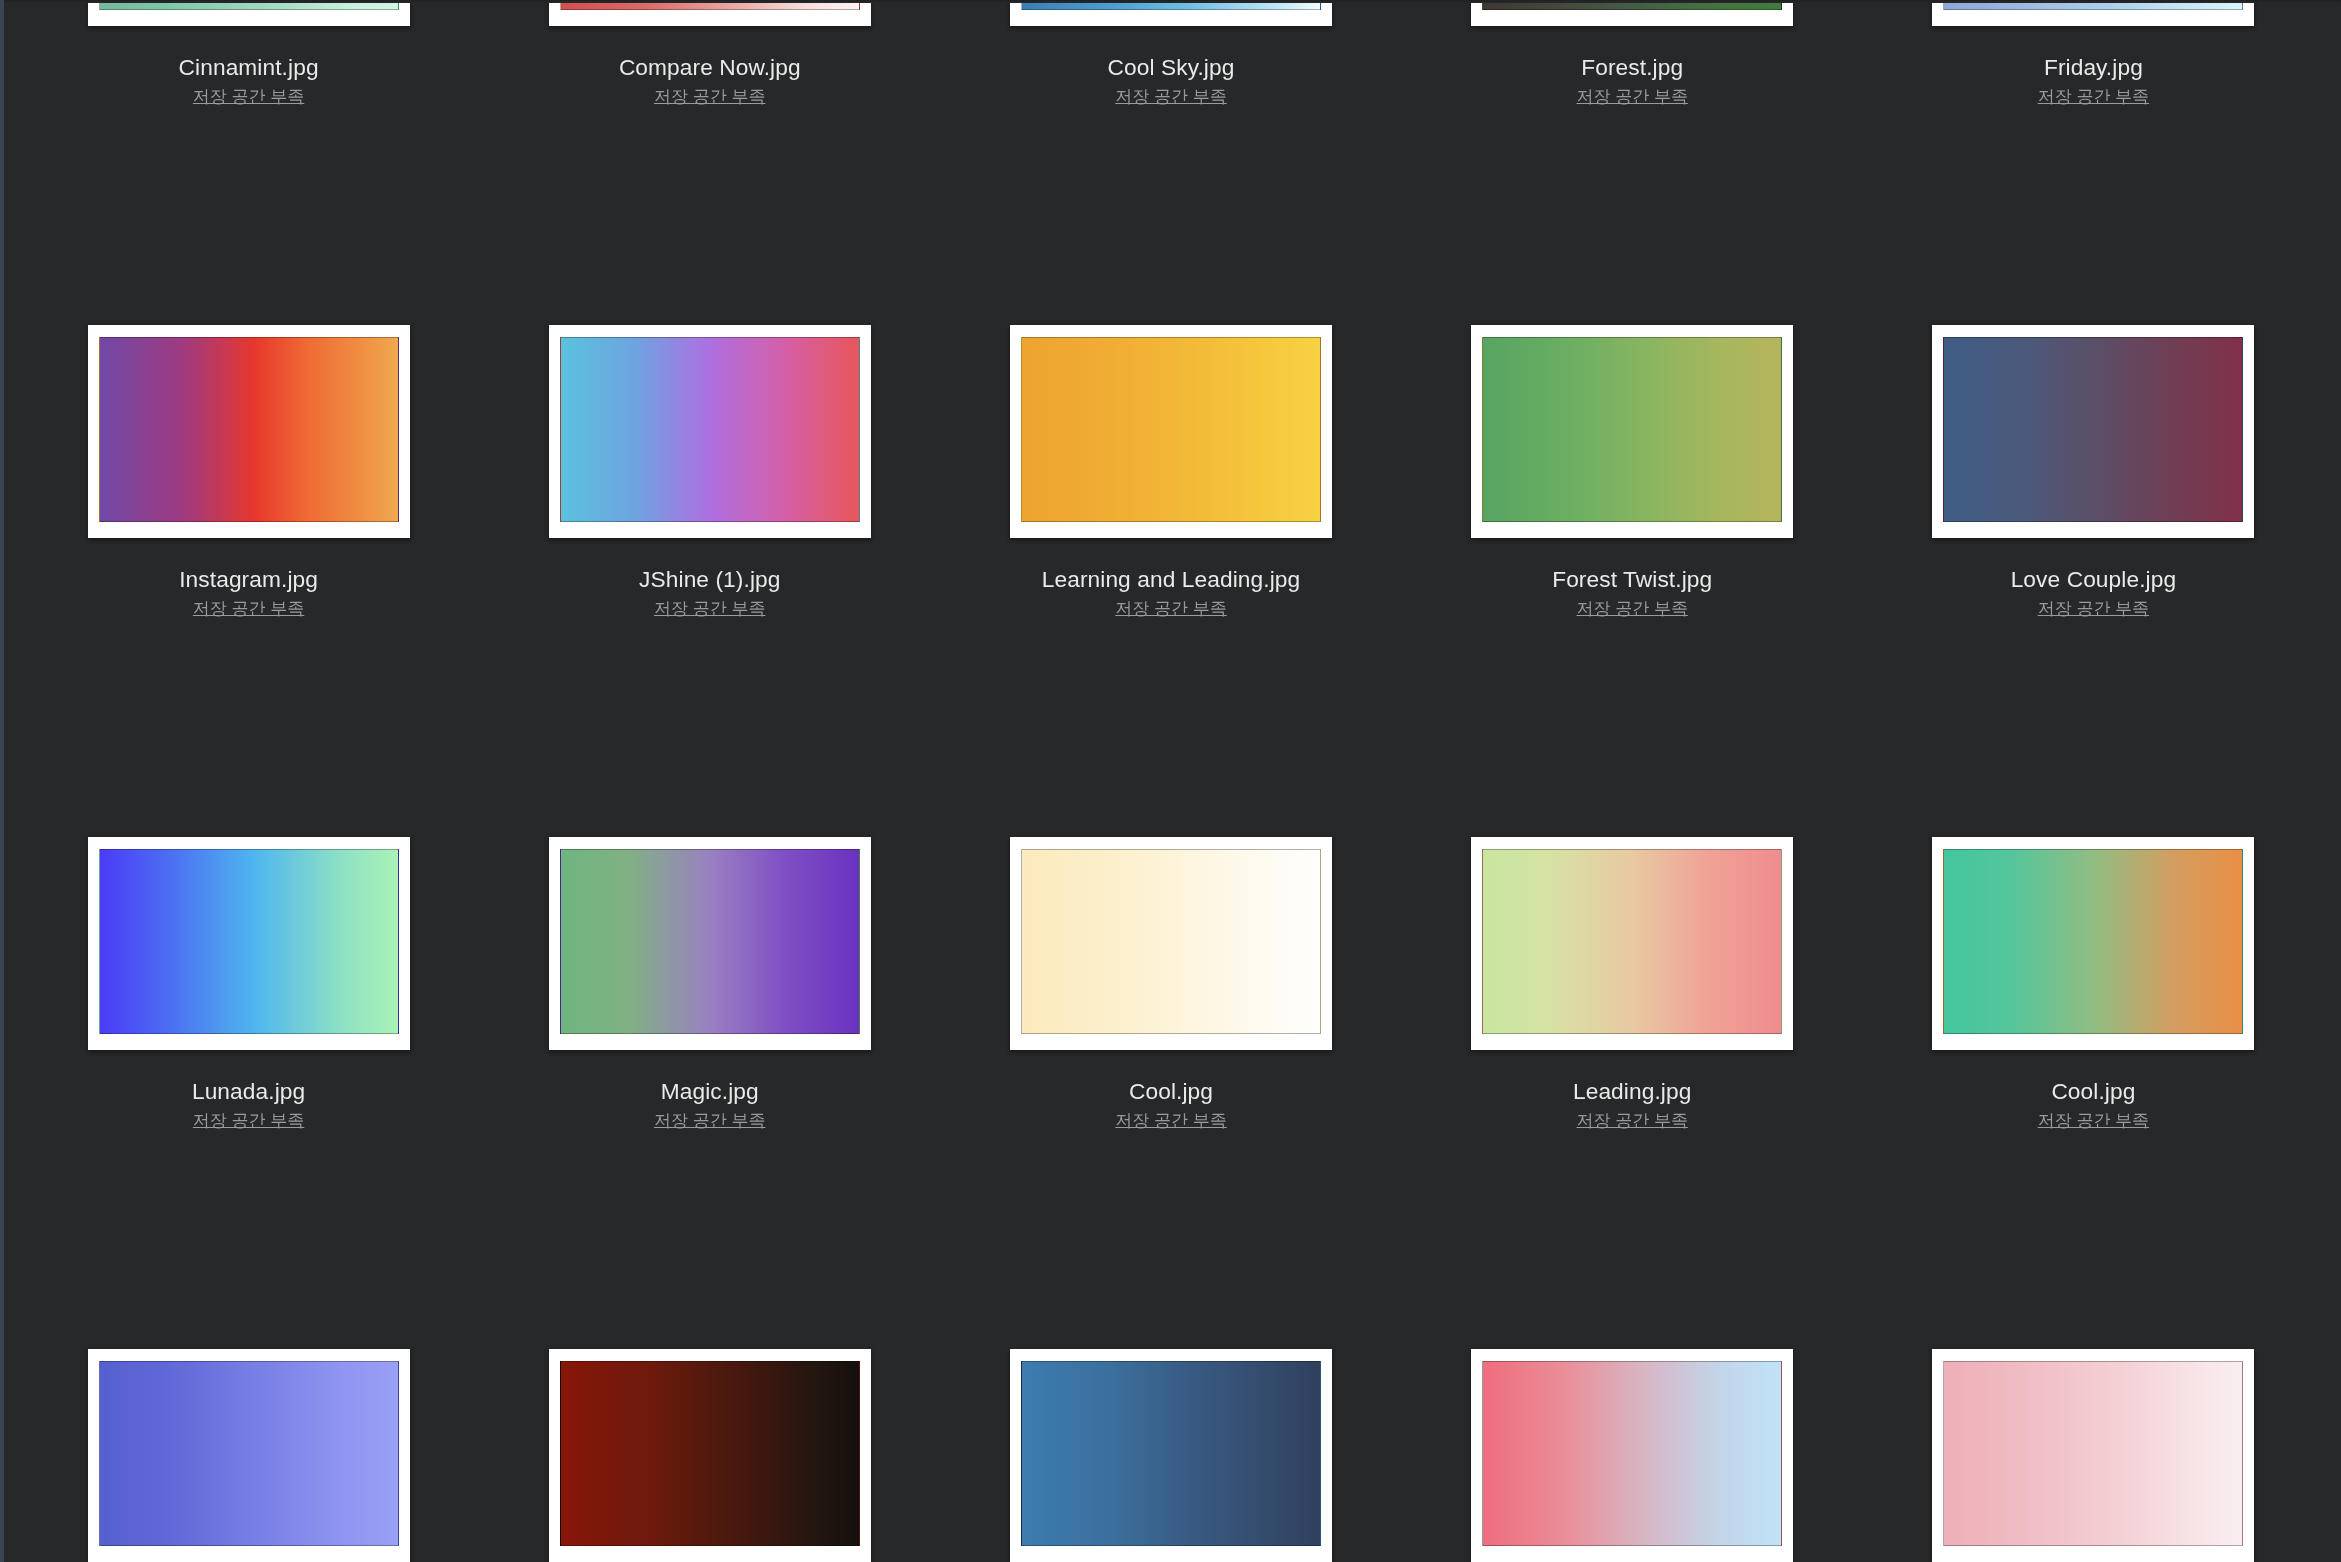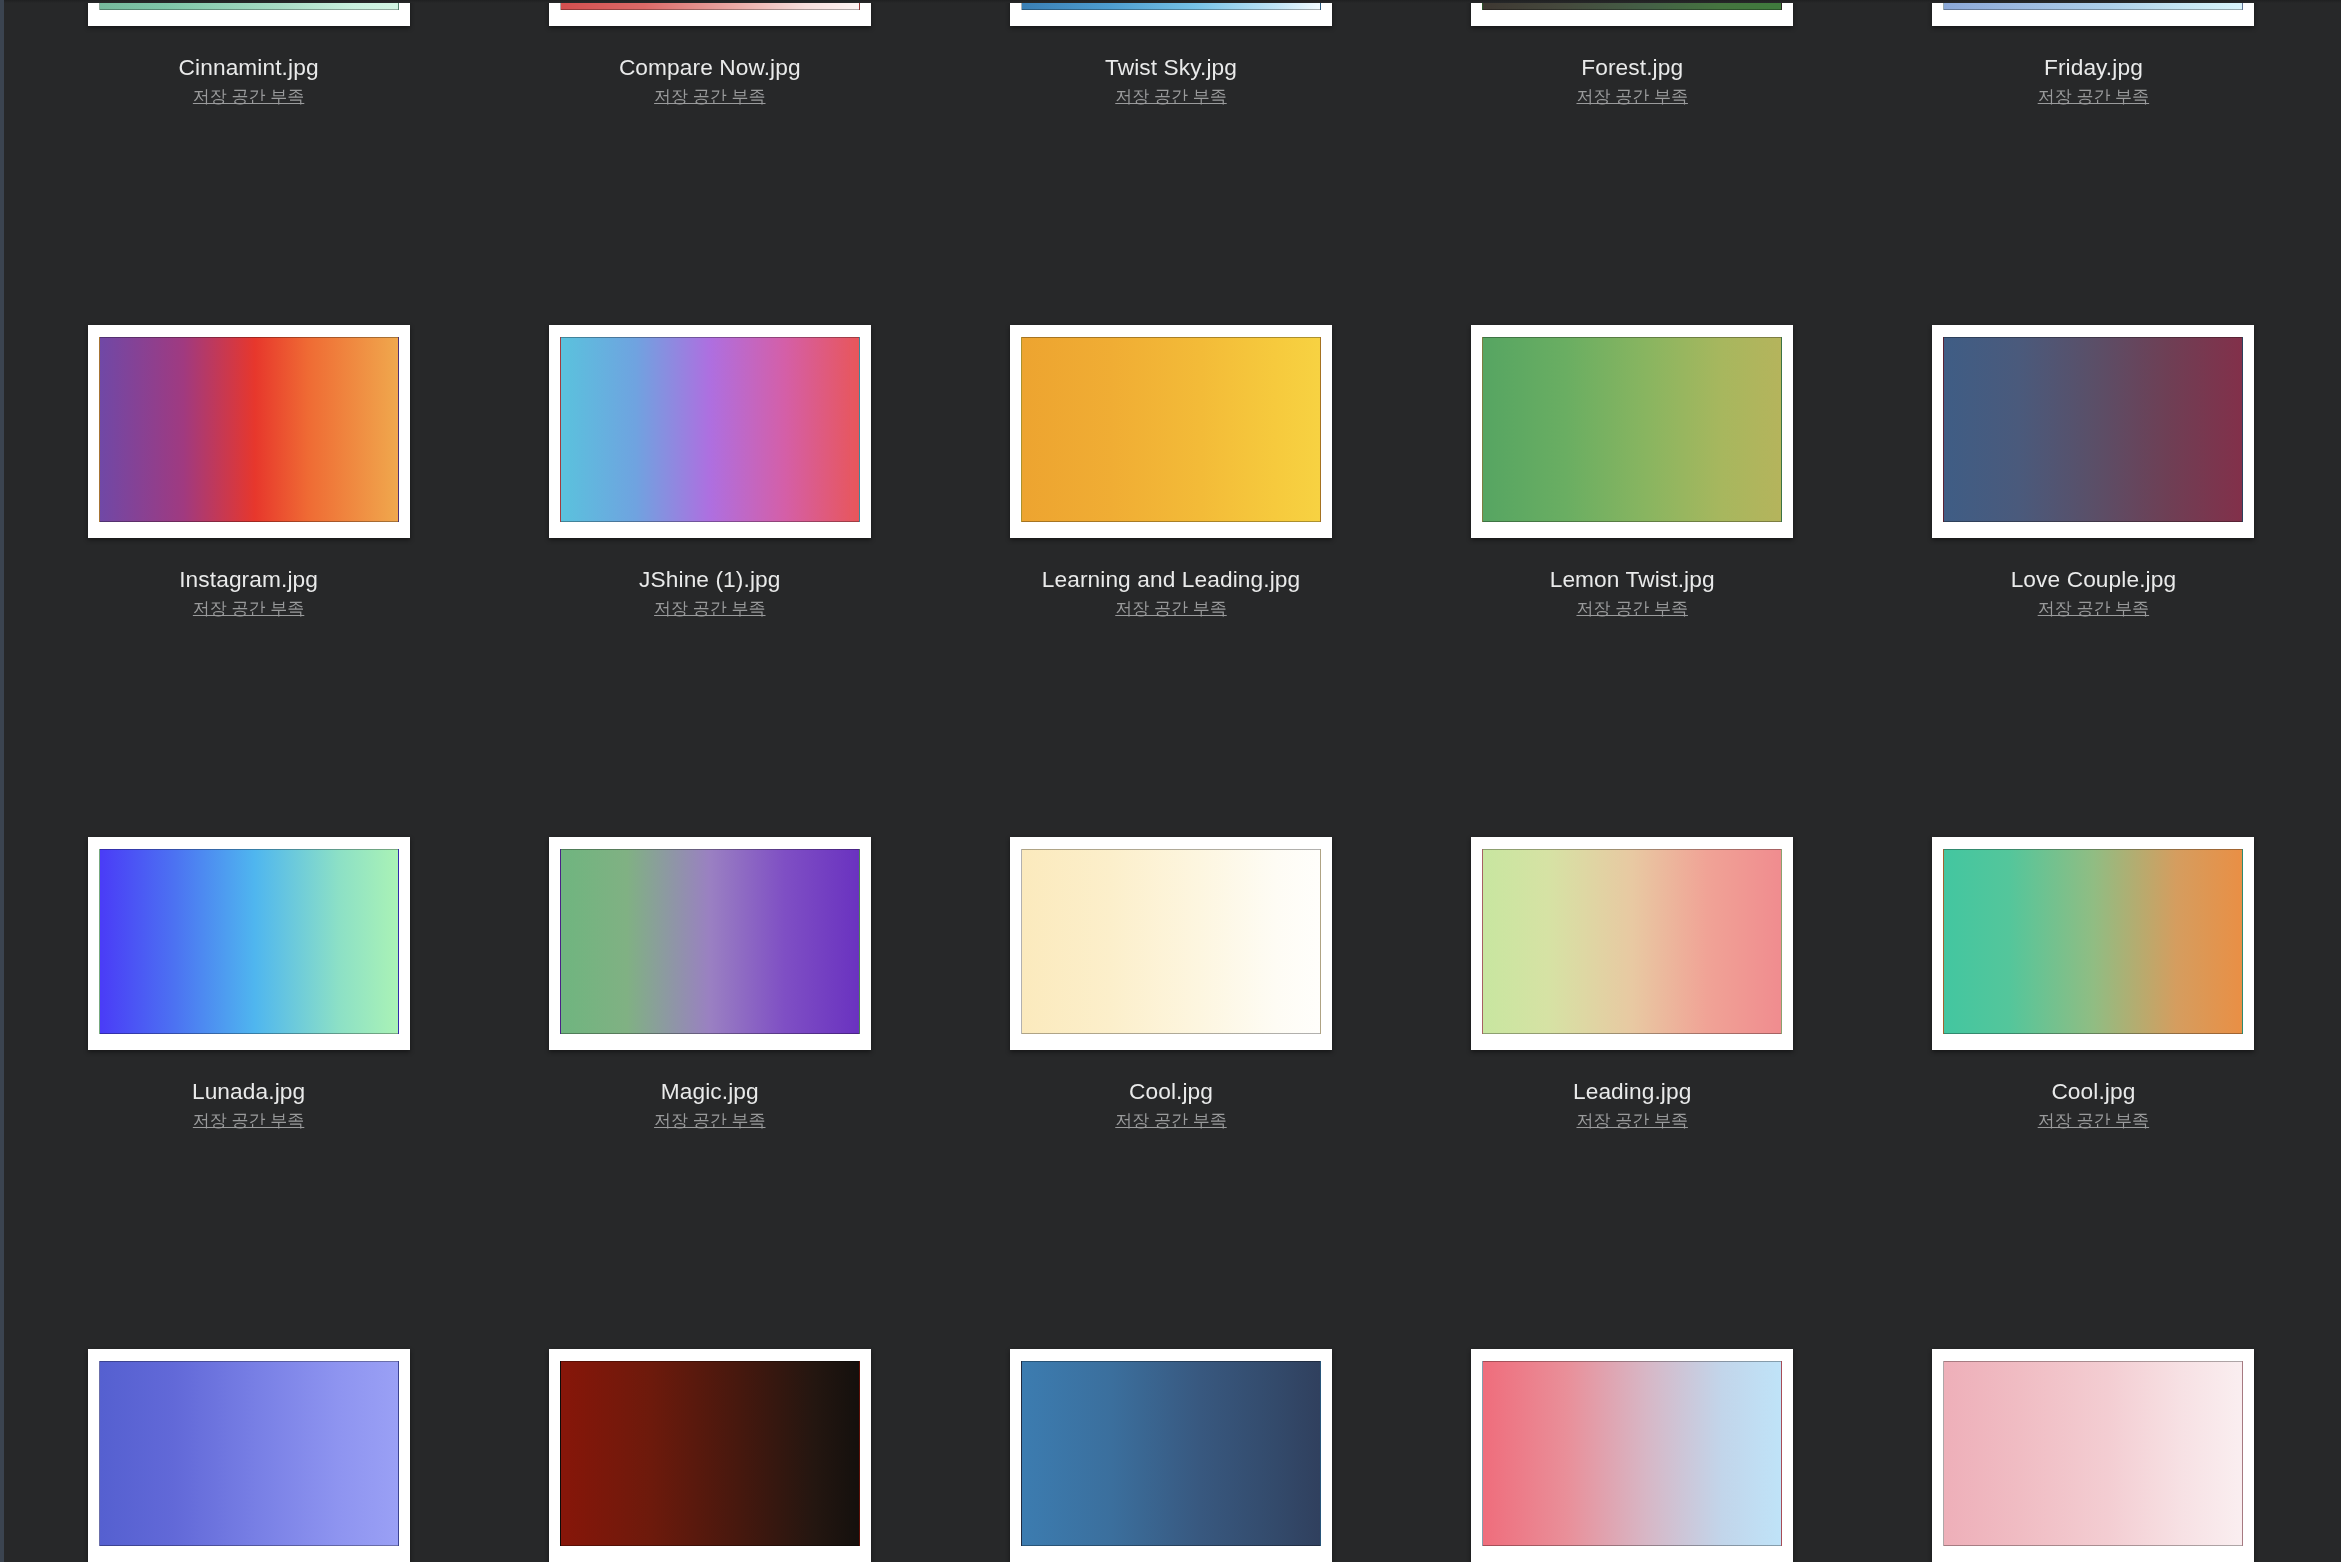--- a/index.html
+++ b/index.html
@@ -128,21 +128,21 @@
         <div class="caption">
           <span class="title">Compare Now.jpg</span>
           <span class="subtitle">저장 공간 부족</span>
         </div>
       </div>
       <div class="cell">
         <div class="frame">
           <div class="swatch" style="background: linear-gradient(to right, rgb(58, 127, 181) 0%, rgb(78, 158, 208) 30%, rgb(118, 194, 230) 58%, rgb(191, 228, 246) 85%, rgb(242, 251, 255) 100%);"></div>
         </div>
         <div class="caption">
-          <span class="title">Twist Sky.jpg</span>
+          <span class="title">Cool Sky.jpg</span>
           <span class="subtitle">저장 공간 부족</span>
         </div>
       </div>
       <div class="cell">
         <div class="frame">
           <div class="swatch" style="background: linear-gradient(to right, rgb(62, 56, 50) 0%, rgb(69, 72, 60) 25%, rgb(68, 96, 70) 55%, rgb(69, 117, 63) 80%, rgb(63, 123, 61) 100%);"></div>
         </div>
         <div class="caption">
           <span class="title">Forest.jpg</span>
           <span class="subtitle">저장 공간 부족</span>
@@ -182,21 +182,21 @@
         <div class="caption">
           <span class="title">Learning and Leading.jpg</span>
           <span class="subtitle">저장 공간 부족</span>
         </div>
       </div>
       <div class="cell">
         <div class="frame">
           <div class="swatch" style="background: linear-gradient(to right, rgb(86, 165, 98) 0%, rgb(106, 174, 98) 28%, rgb(137, 181, 96) 55%, rgb(167, 183, 94) 80%, rgb(181, 180, 92) 100%);"></div>
         </div>
         <div class="caption">
-          <span class="title">Lemon Twist.jpg</span>
+          <span class="title">Forest Twist.jpg</span>
           <span class="subtitle">저장 공간 부족</span>
         </div>
       </div>
       <div class="cell">
         <div class="frame">
           <div class="swatch" style="background: linear-gradient(to right, rgb(63, 93, 133) 0%, rgb(74, 90, 124) 25%, rgb(90, 79, 104) 50%, rgb(110, 63, 85) 75%, rgb(130, 48, 74) 100%);"></div>
         </div>
         <div class="caption">
           <span class="title">Love Couple.jpg</span>
           <span class="subtitle">저장 공간 부족</span>

